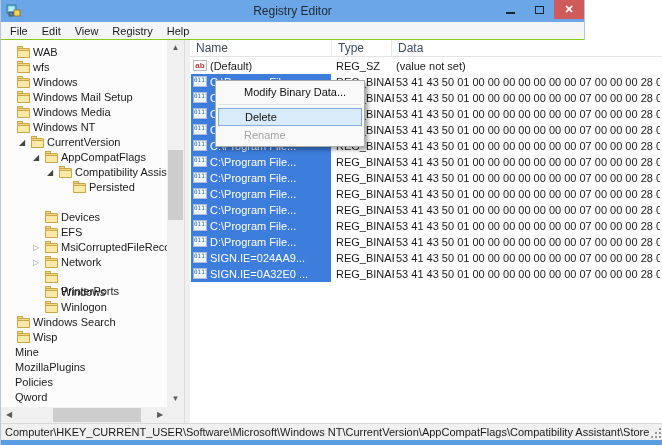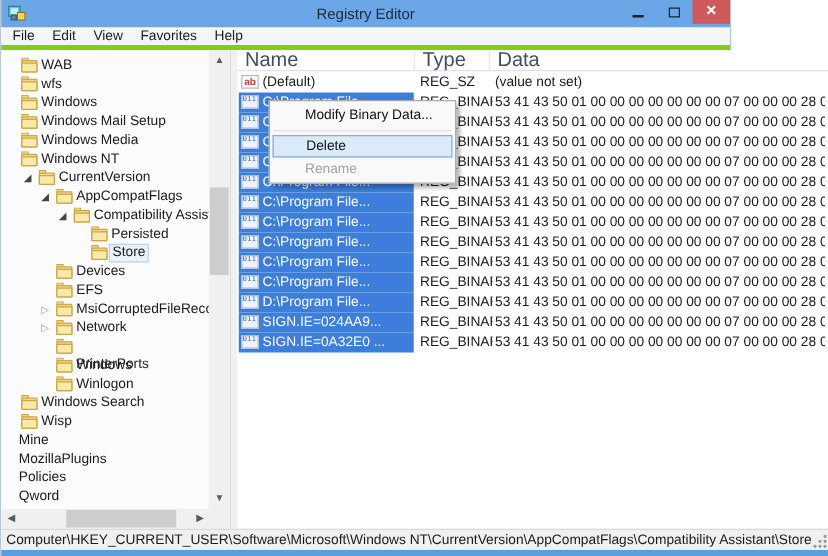--- a/index.html
+++ b/index.html
@@ -16,21 +16,21 @@
            text-align:center; font-size:12px; color:#1d2a36; }
   .caption-btns { position:absolute; right:0; top:0; height:19px; display:flex; }
   .cap-btn { width:29px; height:19px; display:flex; align-items:center; justify-content:center; }
   .btn-min .glyph { width:9px; height:0; border-bottom:2px solid #16242f; margin-top:6px; }
   .btn-max .glyph { width:9px; height:8px; border:1px solid #16242f; }
   .btn-close { background:#ce5a5a; width:30px; }
   .btn-close .glyph { color:#fff; font-size:11px; font-weight:bold; line-height:1; }
 
   
   .menubar { position:absolute; left:0; top:22px; width:100%; height:18px; background:#f4f5f6;
-             border-bottom:4px solid #84cc16; display:flex; align-items:center; padding-left:2px; }
+             border-bottom:1px solid #84cc16; display:flex; align-items:center; padding-left:2px; }
   .menubar .mitem { padding:0 7px; height:18px; line-height:18px; cursor:default; }
 
   
   .main { position:absolute; left:0; top:40px; width:662px; height:383px; background:#fff; }
   .tree-pane { position:absolute; left:0; top:0; width:184px; height:383px; background:#fcfcfc;
                border-right:1px solid #dcdcdc; overflow:hidden; }
   .splitter { position:absolute; left:184px; top:0; width:5px; height:383px; background:#f0f0f0; }
   .list-pane { position:absolute; left:189px; top:0; width:473px; height:383px; background:#fff; }
 
   
@@ -54,21 +54,21 @@
   .sb-v { right:0; top:0; width:17px; height:367px; }
   .sb-h { left:0; top:367px; width:167px; height:16px; }
   .sb-corner { position:absolute; right:0; top:367px; width:17px; height:16px; background:#f0f0f0; }
   .sb-arrow { position:absolute; width:17px; height:16px; color:#5b5b5b; font-size:8px;
               text-align:center; line-height:16px; }
   .sb-thumb { position:absolute; background:#cdcdcd; }
 
   
   .list-header { position:absolute; left:0; top:0; width:473px; height:17px; background:#fff;
                  border-bottom:1px solid #e3e3e3; }
-  .col-h { position:absolute; top:0; height:17px; line-height:17px; font-size:16px; color:#3f4e63;
+  .col-h { position:absolute; top:0; height:17px; line-height:17px; font-size:12px; color:#3f4e63;
            padding-left:6px; border-right:1px solid #e8e8e8; }
 
   
   .lrow { position:absolute; left:0; width:473px; height:16px; line-height:16px; font-size:11px;
           white-space:nowrap; }
   .lrow .sel { position:absolute; left:1px; top:0; width:140px; height:16px; background:#3d7edd; }
   .cell { position:absolute; top:0; line-height:16px; overflow:hidden; }
   .c-name { left:20px; width:120px; }
   .c-name.on-sel { color:#fff; }
   .c-type { left:146px; width:58px; }
@@ -126,21 +126,21 @@
       <div class="cap-btn btn-close">
           <div class="glyph">✕</div>
         </div>
     </div>
   </div>
 
   <div class="menubar" id="menubar">
       <div class="mitem">File</div>
       <div class="mitem">Edit</div>
       <div class="mitem">View</div>
-      <div class="mitem">Favorites</div>
+      <div class="mitem">Registry</div>
       <div class="mitem">Help</div>
     </div>
 
   <div class="main">
 
     <div class="tree-pane">
       <div class="tree-rows" id="treeRows">
           <div class="tree-row" style="top: 5px;">
             <div class="folder" style="left: 4px;">
               <div class="tab"></div>
@@ -216,28 +216,20 @@
             </div>
             <span class="tree-label" style="left: 60px;">Compatibility Assistant</span>
           </div>
           <div class="tree-row" style="top: 140px;">
             <div class="folder" style="left: 60px;">
               <div class="tab"></div>
               <div class="back"></div>
               <div class="front"></div>
             </div>
             <span class="tree-label" style="left: 74px;">Persisted</span>
-          </div>
-          <div class="tree-row" style="top: 155px;">
-            <div class="folder" style="left: 60px;">
-              <div class="tab"></div>
-              <div class="back"></div>
-              <div class="front"></div>
-            </div>
-            <span class="tree-label selected" style="left: 74px;">Store</span>
           </div>
           <div class="tree-row" style="top: 170px;">
             <div class="folder" style="left: 32px;">
               <div class="tab"></div>
               <div class="back"></div>
               <div class="front"></div>
             </div>
             <span class="tree-label" style="left: 46px;">Devices</span>
           </div>
           <div class="tree-row" style="top: 185px;">

